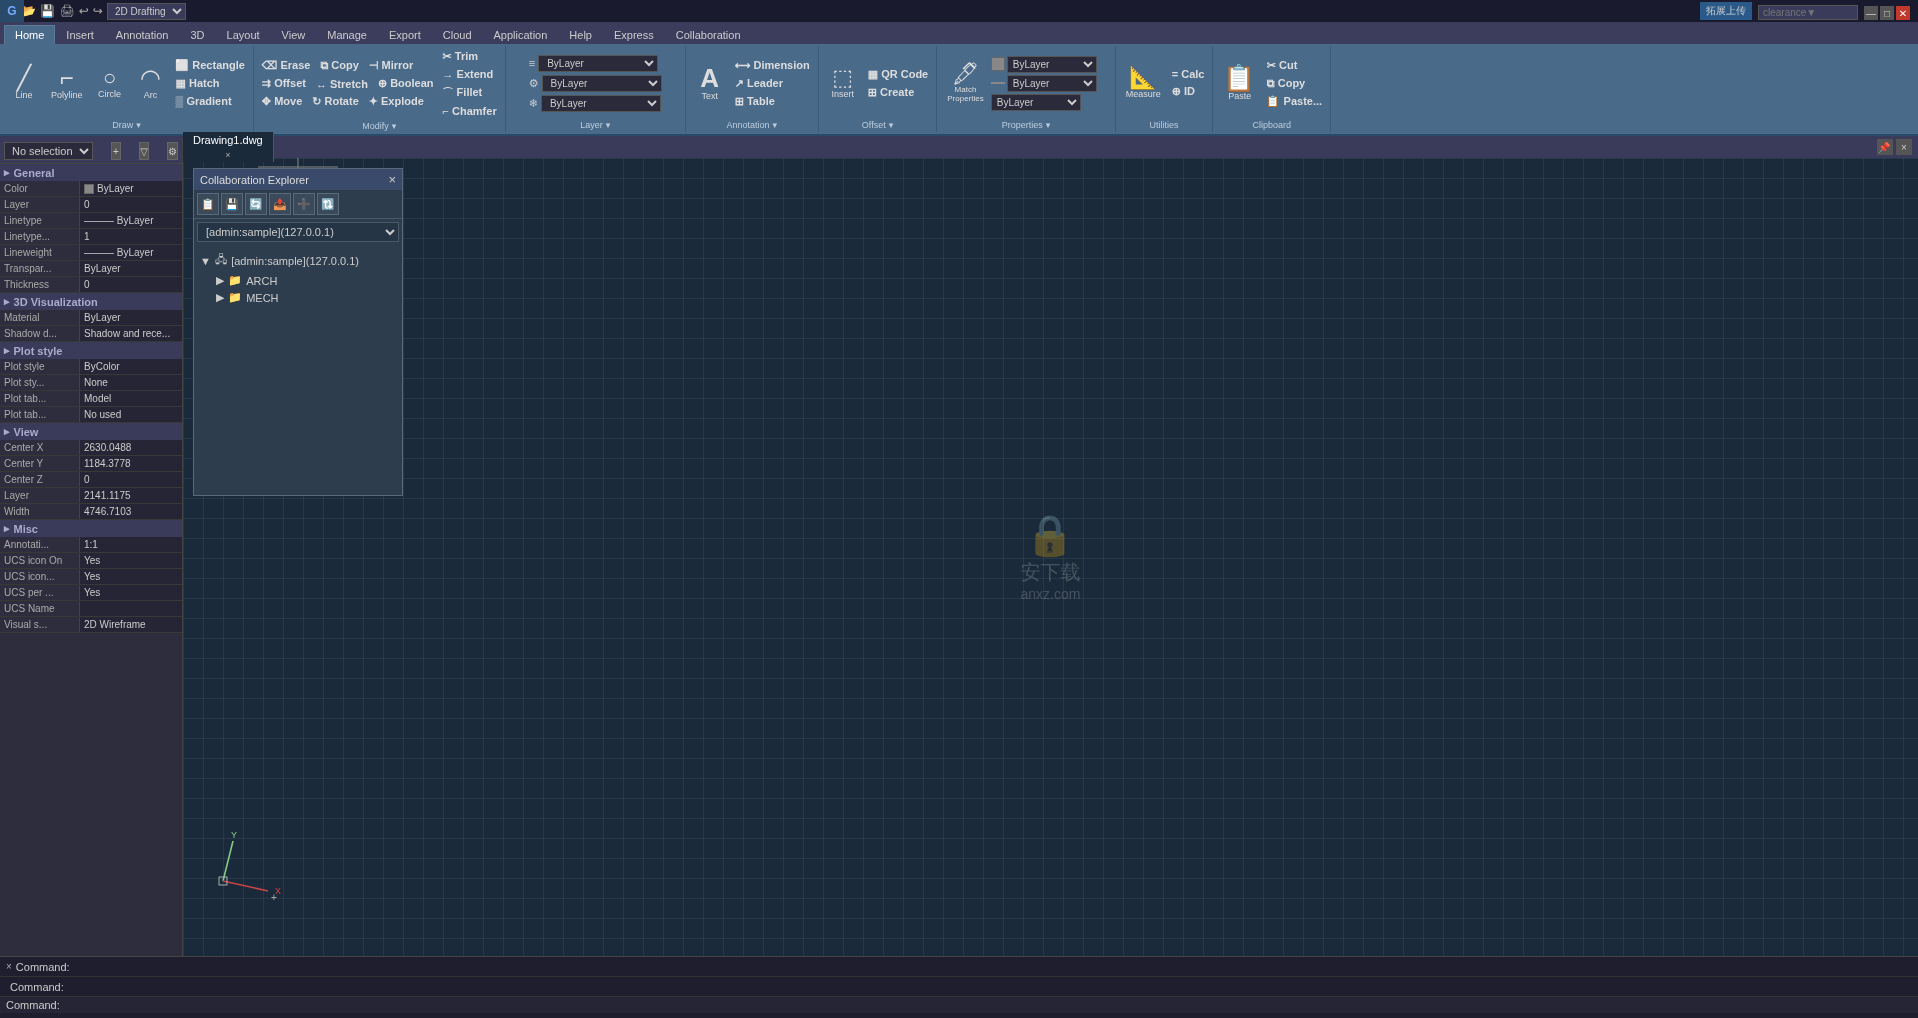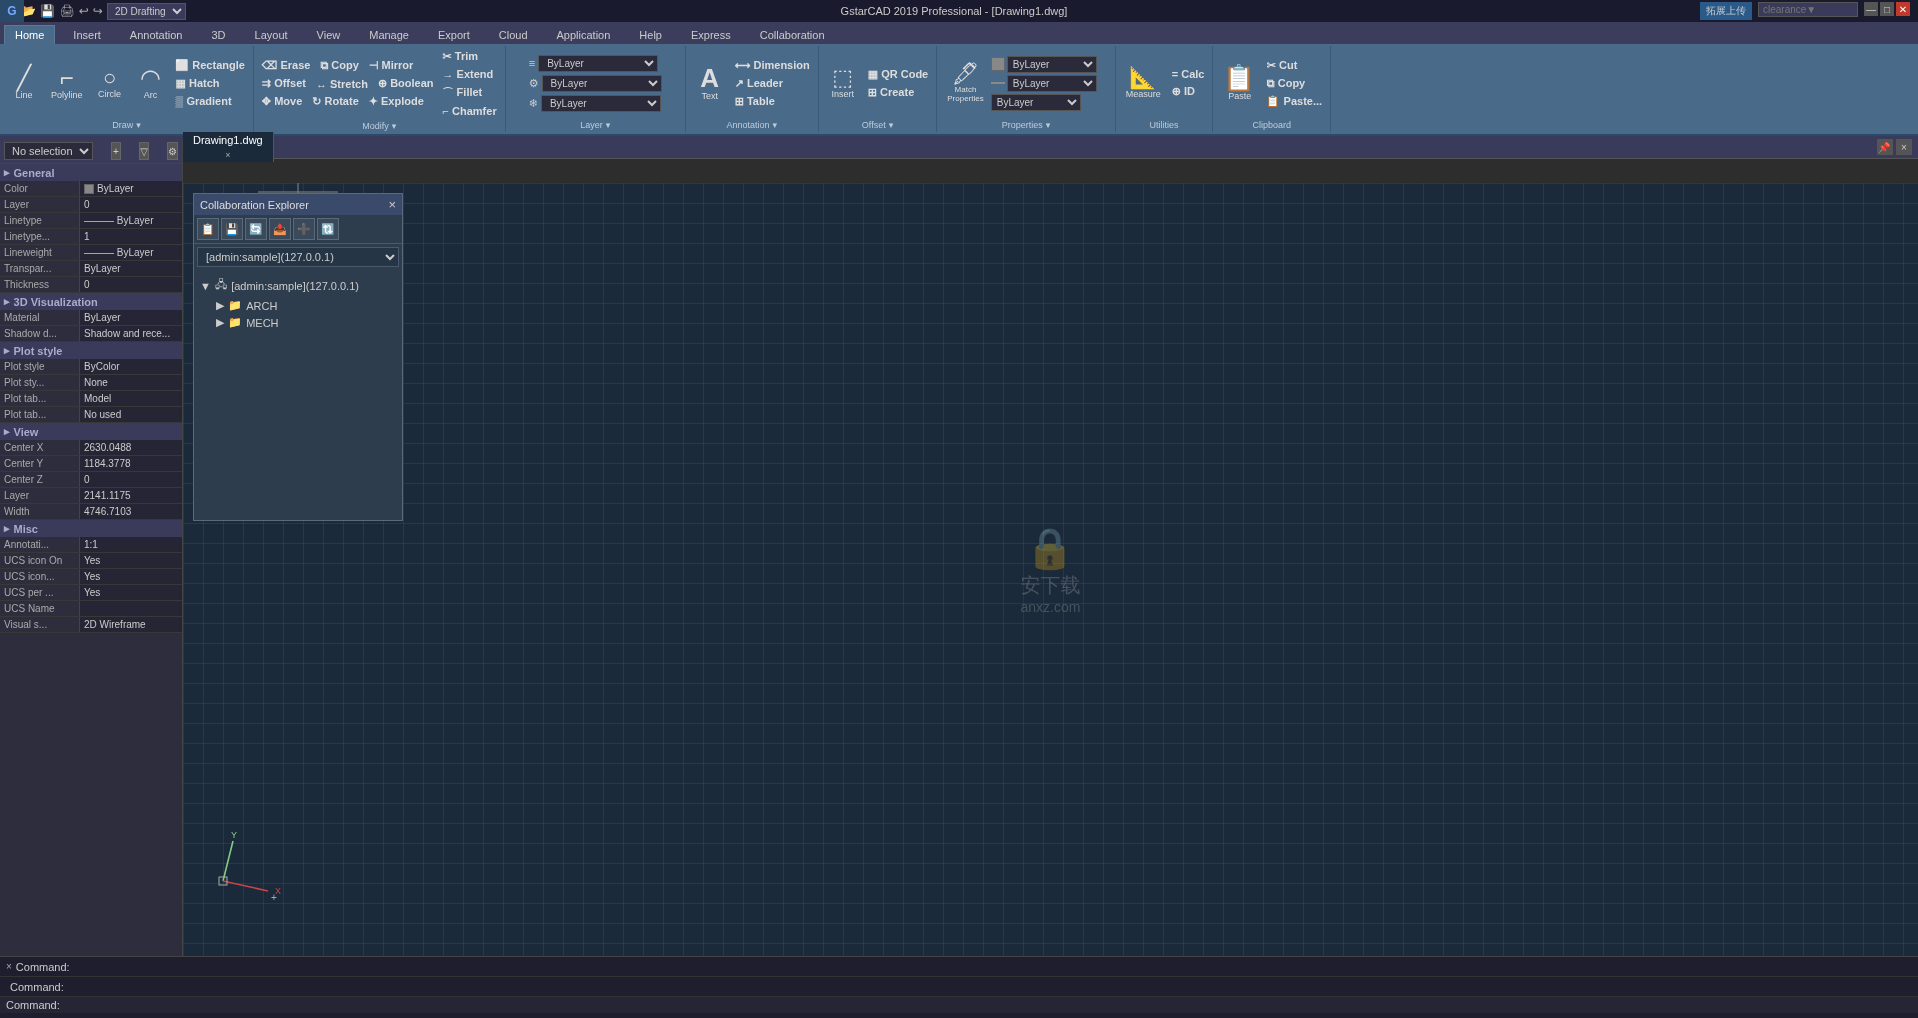--- a/index.html
+++ b/index.html
@@ -31,21 +31,21 @@
       align-items: flex-end;
       padding: 0 4px;
     }
     .ribbon-tab {
       padding: 3px 10px;
       cursor: pointer;
       color: #ccc;
       font-size: 11px;
       border: 1px solid transparent;
       border-bottom: none;
-      margin-right: 7px;
+      margin-right: 0;
     }
     .ribbon-tab.active {
       background: #4a6a8a;
       color: #fff;
       border-color: #5a7a9a;
     }
 
     
     #ribbon {
       background: #4a6a8a;
@@ -416,22 +416,21 @@
     <span style="cursor:pointer;color:#aaa;font-size:12px;">🗋</span>
     <span style="cursor:pointer;color:#aaa;font-size:12px;">📂</span>
     <span style="cursor:pointer;color:#aaa;font-size:12px;">💾</span>
     <span style="cursor:pointer;color:#aaa;font-size:12px;">🖨</span>
     <span style="cursor:pointer;color:#aaa;font-size:12px;">↩</span>
     <span style="cursor:pointer;color:#aaa;font-size:12px;">↪</span>
     <select style="background:#3a3a5a;color:#ccc;border:1px solid #555;font-size:10px;padding:1px 3px;">
       <option>2D Drafting</option>
     </select>
   </div>
-  <div class="title-text">GstarCAD 2019 Professional - [Drawing1.dwg]</div>
-  <div style="display:flex;align-items:flex-start;gap:6px;min-width:200px;justify-content:flex-end;">
+  <div style="display:flex;align-items:flex-end;gap:6px;min-width:200px;justify-content:flex-end;">
     <button style="background:#2a5a8a;border:none;color:#ccc;font-size:10px;padding:2px 6px;cursor:pointer;">拓展上传</button>
     <input class="search-input-small" placeholder="clearance▼" style="">
     <div class="win-controls">
       <button class="win-btn win-btn-min">—</button>
       <button class="win-btn win-btn-max">□</button>
       <button class="win-btn win-btn-close">✕</button>
     </div>
   </div>
 </div>
 
@@ -786,21 +785,21 @@
   </div>
 </div>
 
 <div id="drawing-tabs" style="top:137px;">
   <div class="drawing-tab active">
     <span>Drawing1.dwg</span>
     <span class="close-tab">×</span>
   </div>
 </div>
 
-<div id="drawing-area" style="top:158px;margin-top:25px;">
+<div id="drawing-area" style="top:158px;">
   <div class="grid-bg"></div>
 
   <svg style="position:absolute;left:0;top:0;width:100%;height:100%;pointer-events:none;">
 
     <line x1="75" y1="9" x2="155" y2="9" stroke="#888" stroke-width="1"></line>
 
     <line x1="115" y1="-5" x2="115" y2="45" stroke="#888" stroke-width="1"></line>
   </svg>
 
   <div id="collab-explorer">

